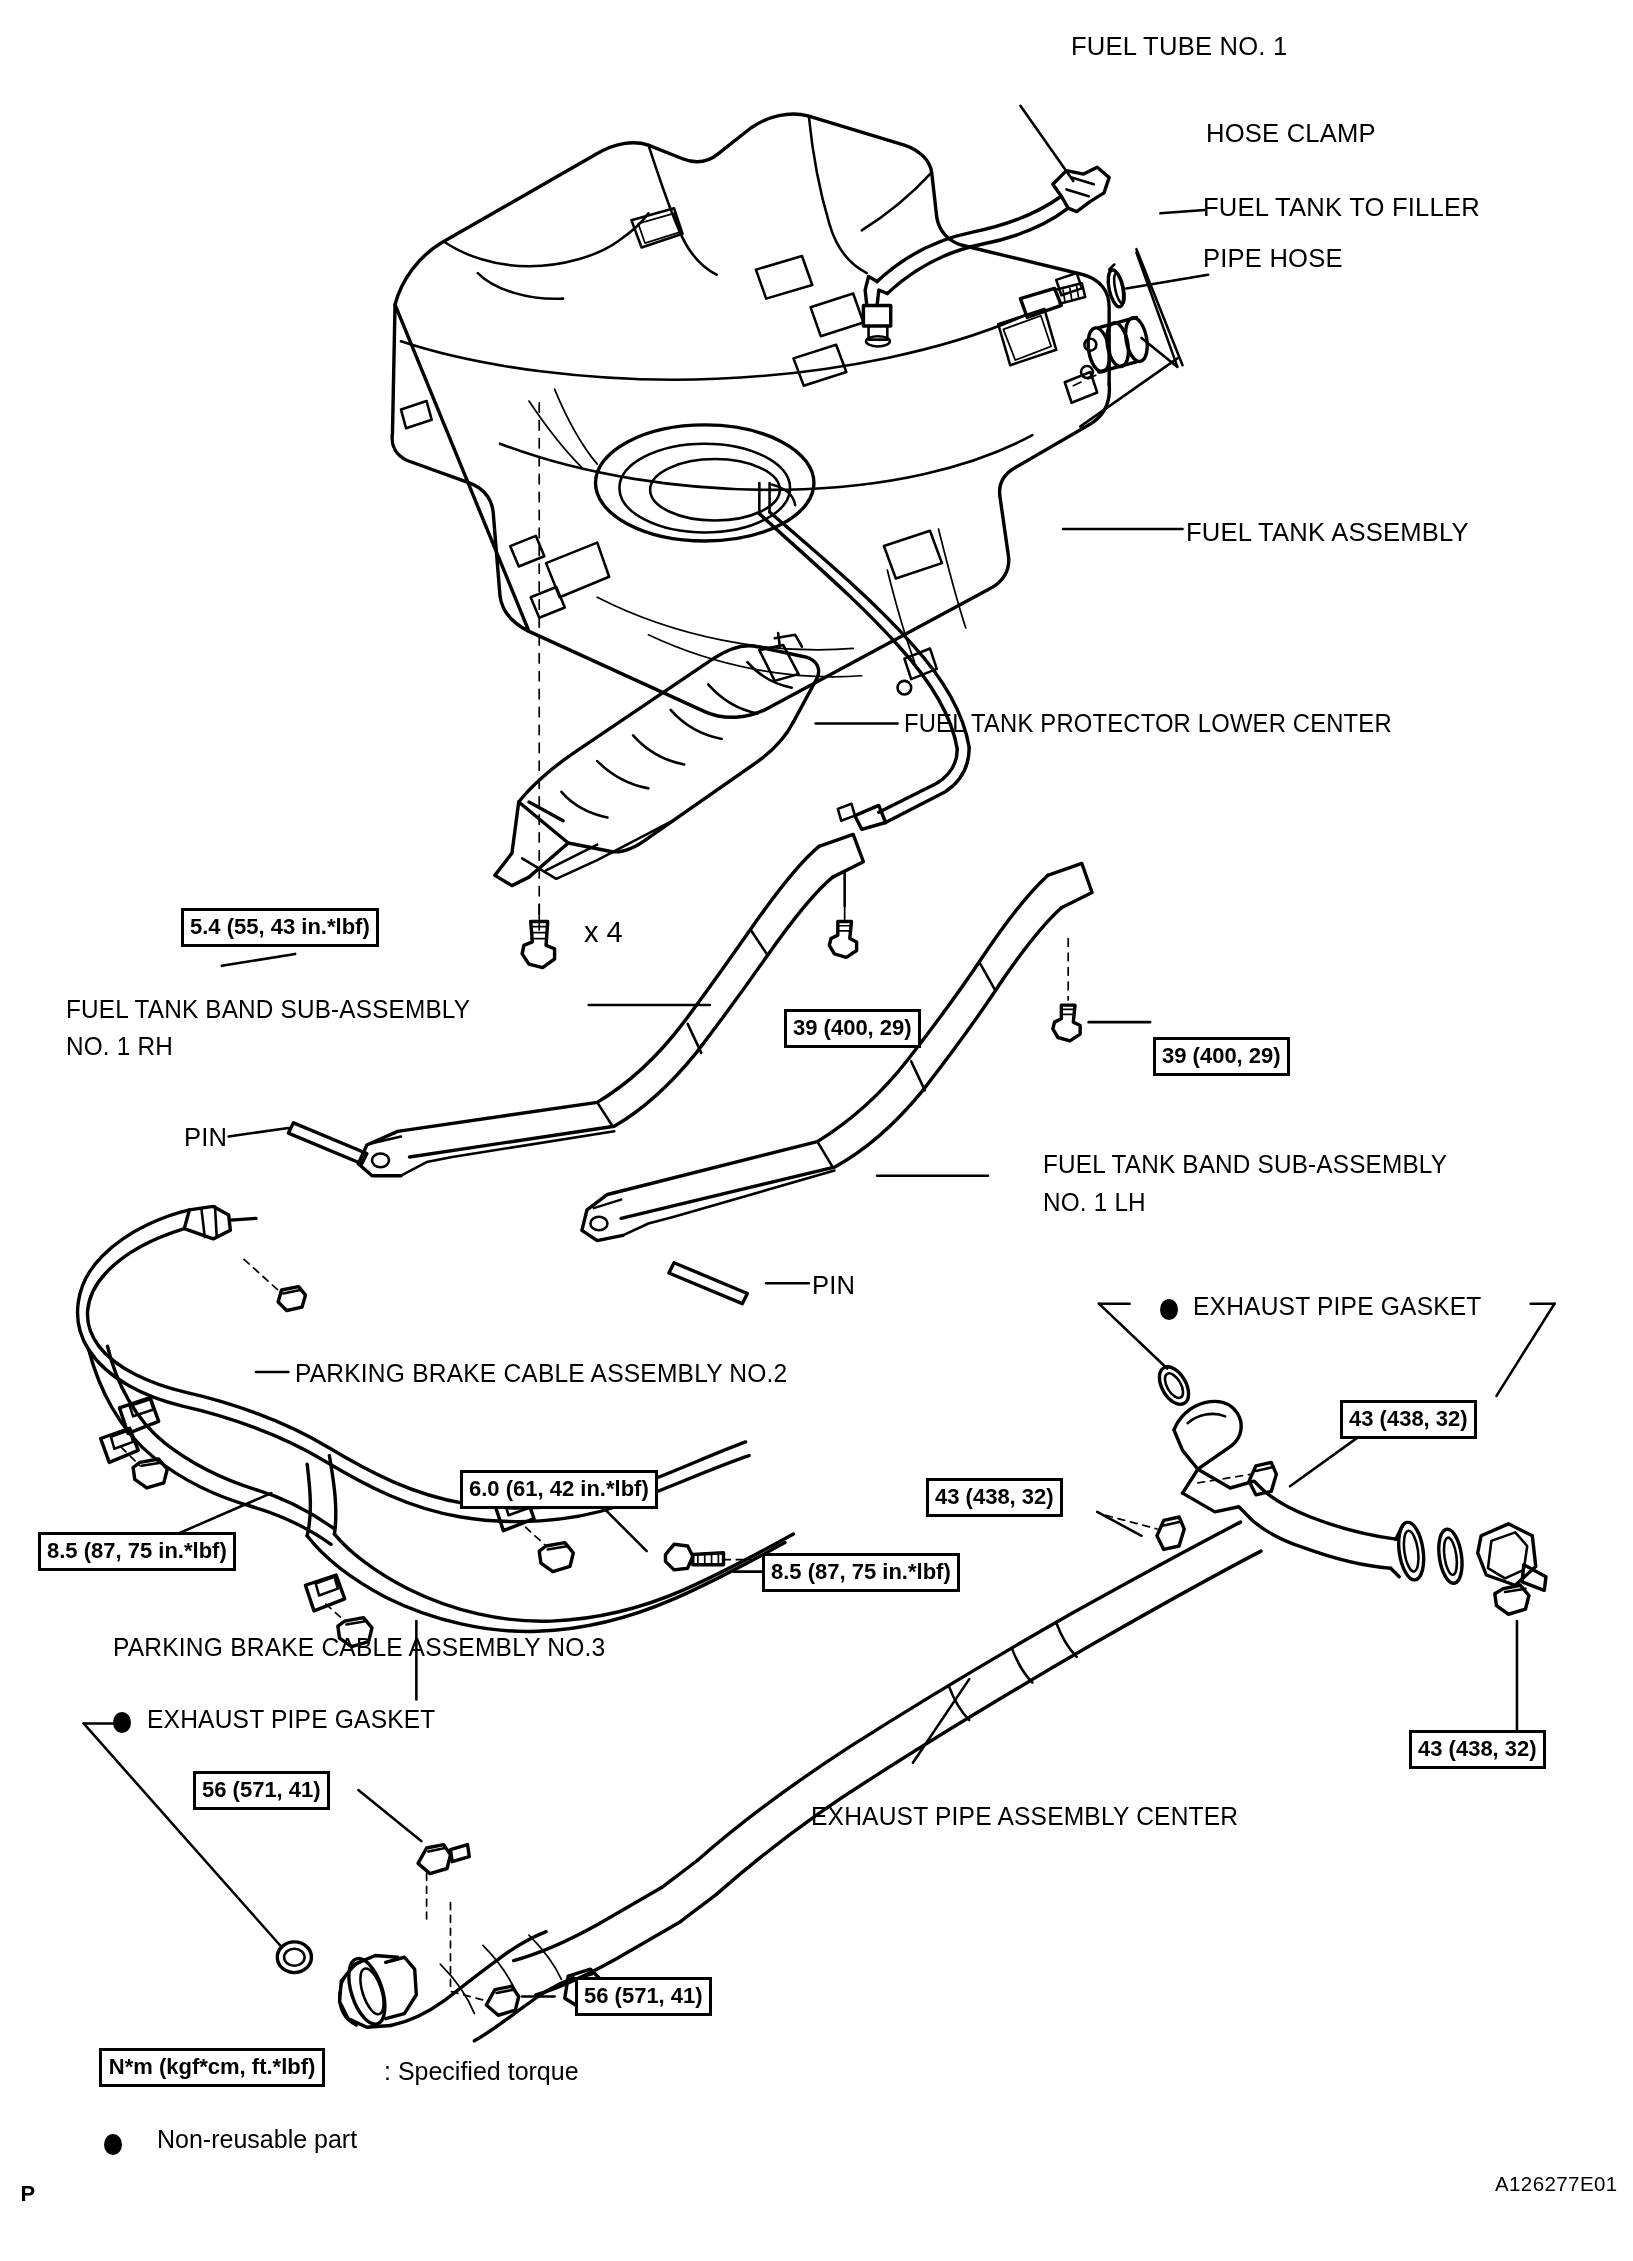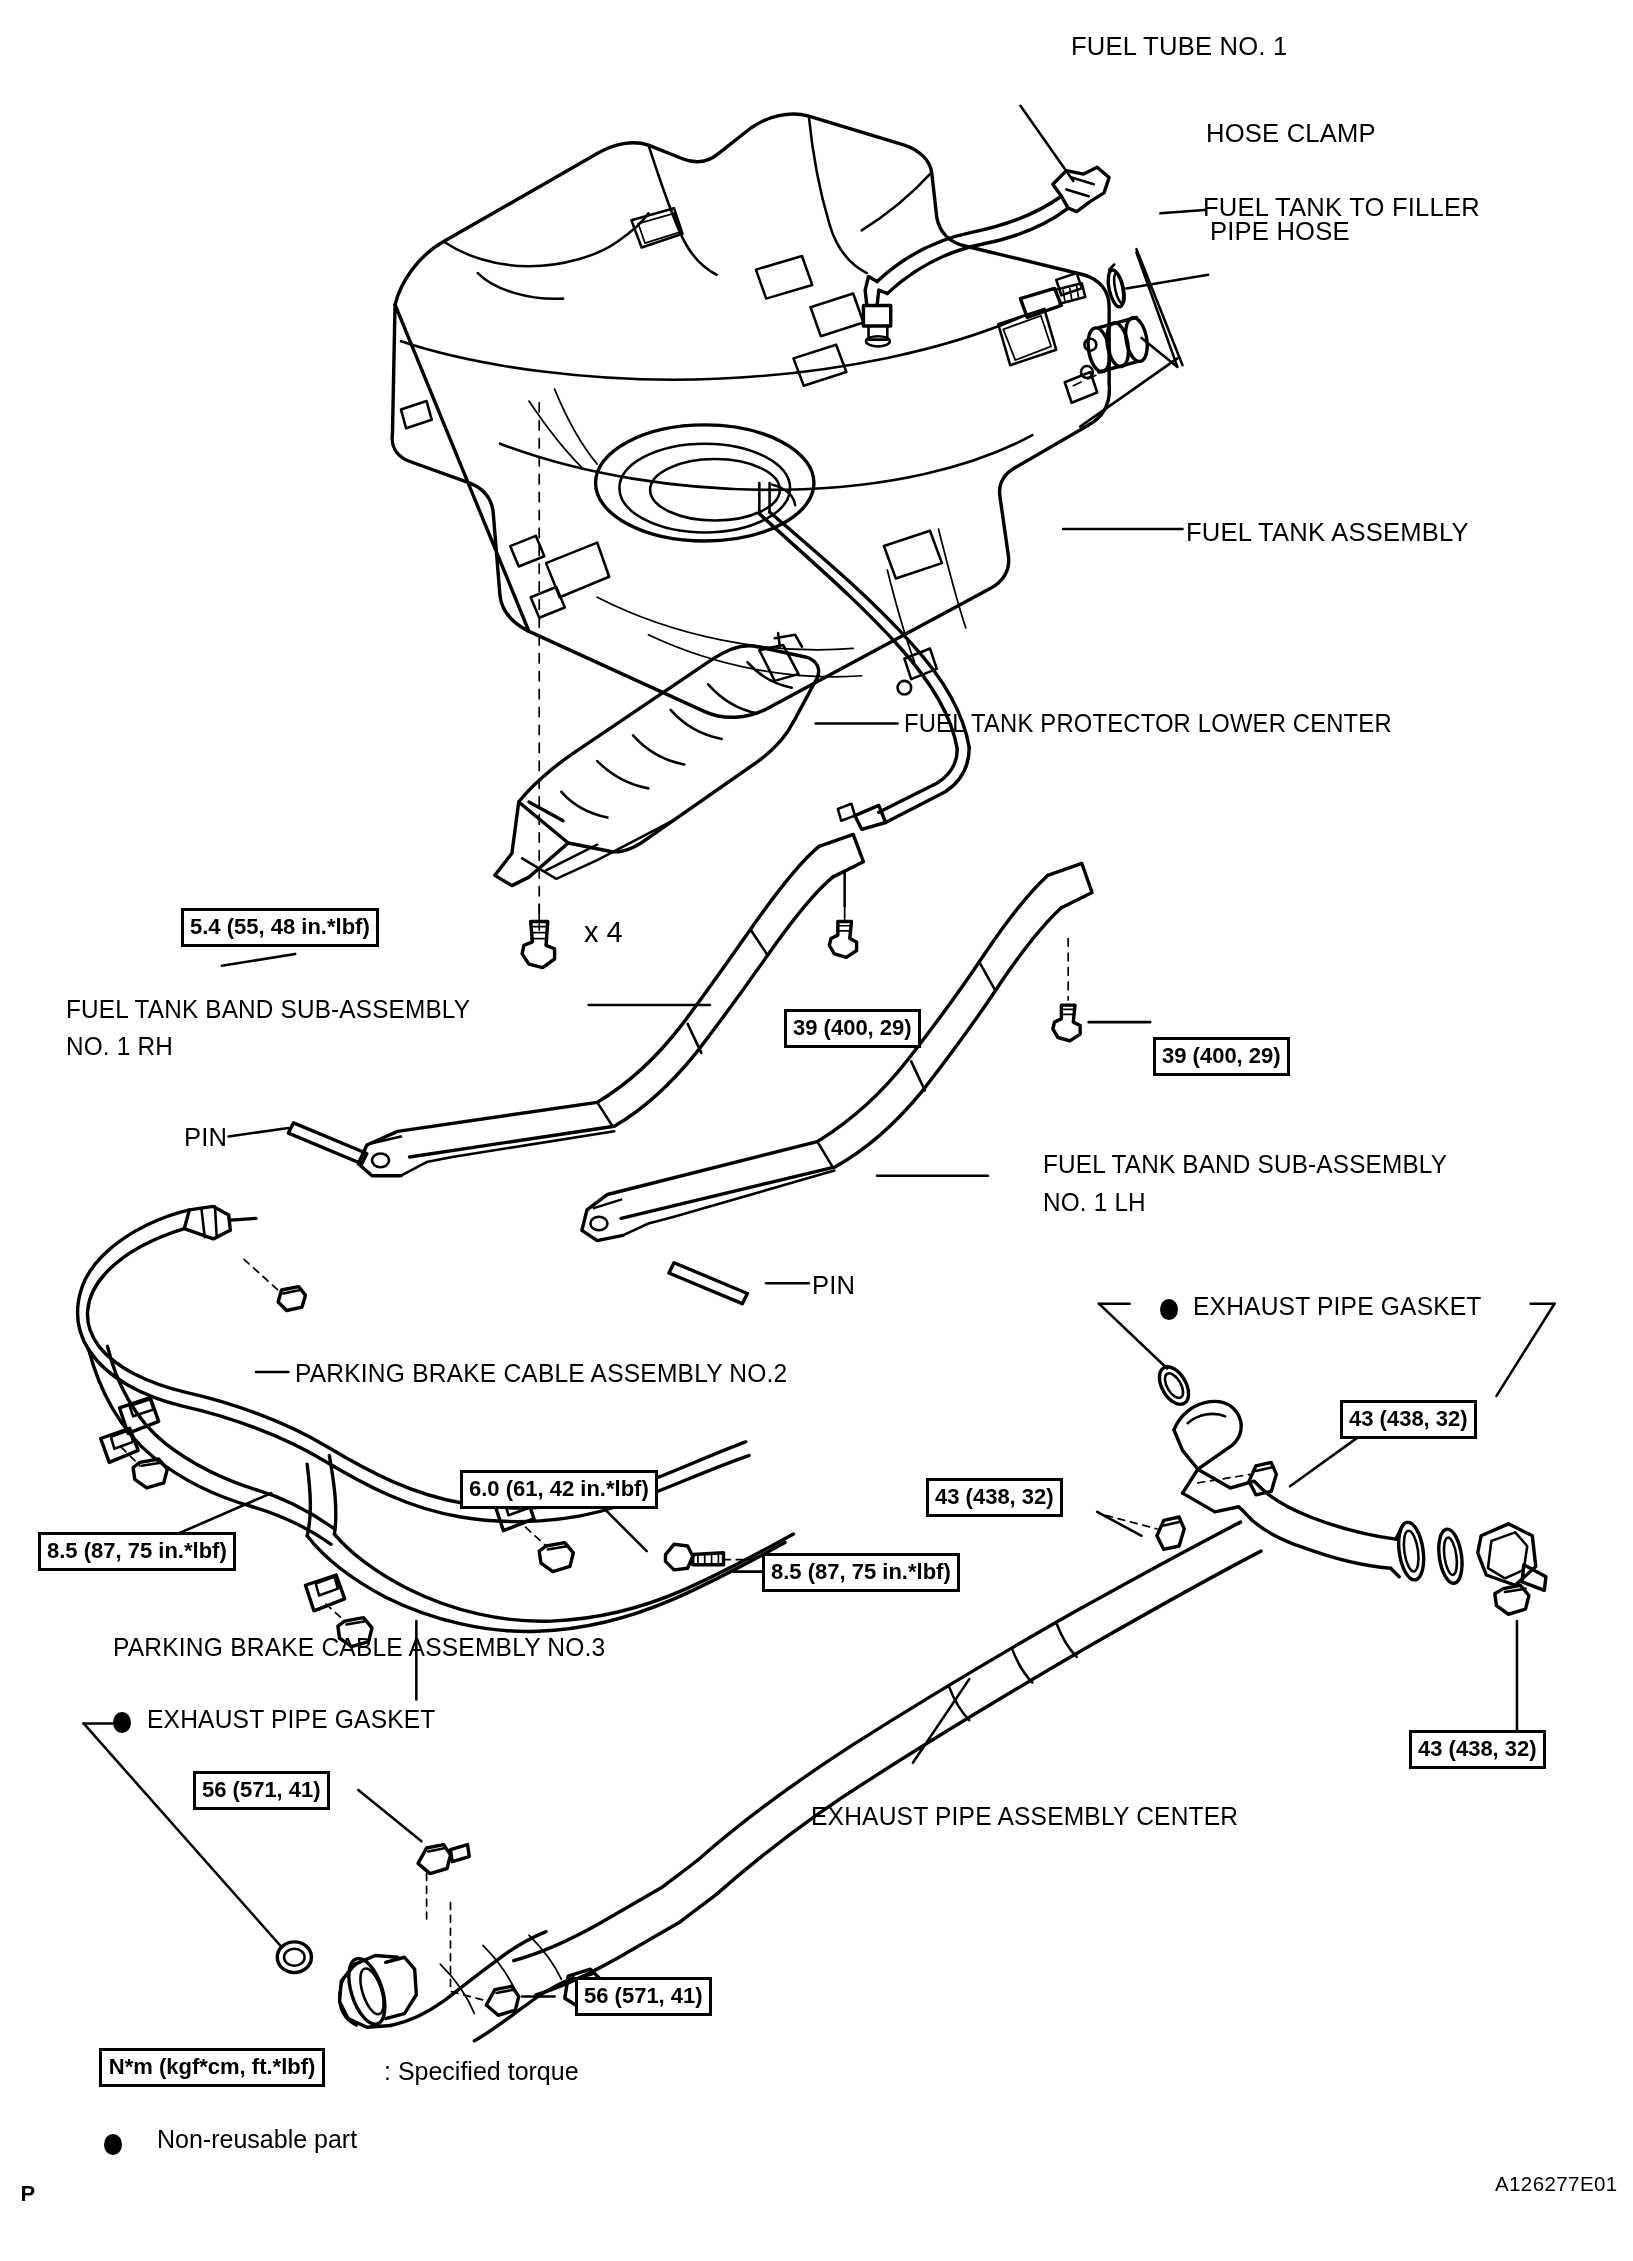--- a/index.html
+++ b/index.html
@@ -538,27 +538,27 @@
       <path stroke-width="3" d="M650 2340 L 612 2340"></path>
 
     </g>
   </svg>
 
   <div class="lbl" style="left:1071px; top:29px;">FUEL TUBE NO. 1</div>
 
   <div class="lbl" style="left:1206px; top:96px;margin-top:20px;">HOSE CLAMP</div>
 
   <div class="lbl two" style="left:1203px; top:188px;text-align:center;">FUEL TANK TO FILLER</div>
-  <div class="lbl two" style="left:1203px; top:212px;margin-left:7px;">PIPE HOSE</div>
+  <div class="lbl two" style="left:1203px; top:239px;">PIPE HOSE</div>
 
   <div class="lbl" style="left:1186px; top:515px;">FUEL TANK ASSEMBLY</div>
 
   <div class="lbl cond" style="left:904px; top:706px; transform:scaleX(0.93);">FUEL TANK PROTECTOR LOWER CENTER</div>
 
-  <div class="torque" style="left:181px; top:908px;">5.4 (55, 48 in.*lbf)</div>
+  <div class="torque" style="left:181px; top:908px;">5.4 (55, 43 in.*lbf)</div>
 
   <div class="xcount" style="left:584px; top:916px;">x 4</div>
 
   <div class="lbl cond two" style="left:66px; top:990px; transform:scaleX(0.95);">FUEL TANK BAND SUB-ASSEMBLY</div>
   <div class="lbl cond two" style="left:66px; top:1027px; transform:scaleX(0.95);">NO. 1 RH</div>
 
   <div class="torque" style="left:784px; top:1009px;">39 (400, 29)</div>
 
   <div class="torque" style="left:1153px; top:1037px;">39 (400, 29)</div>
 

